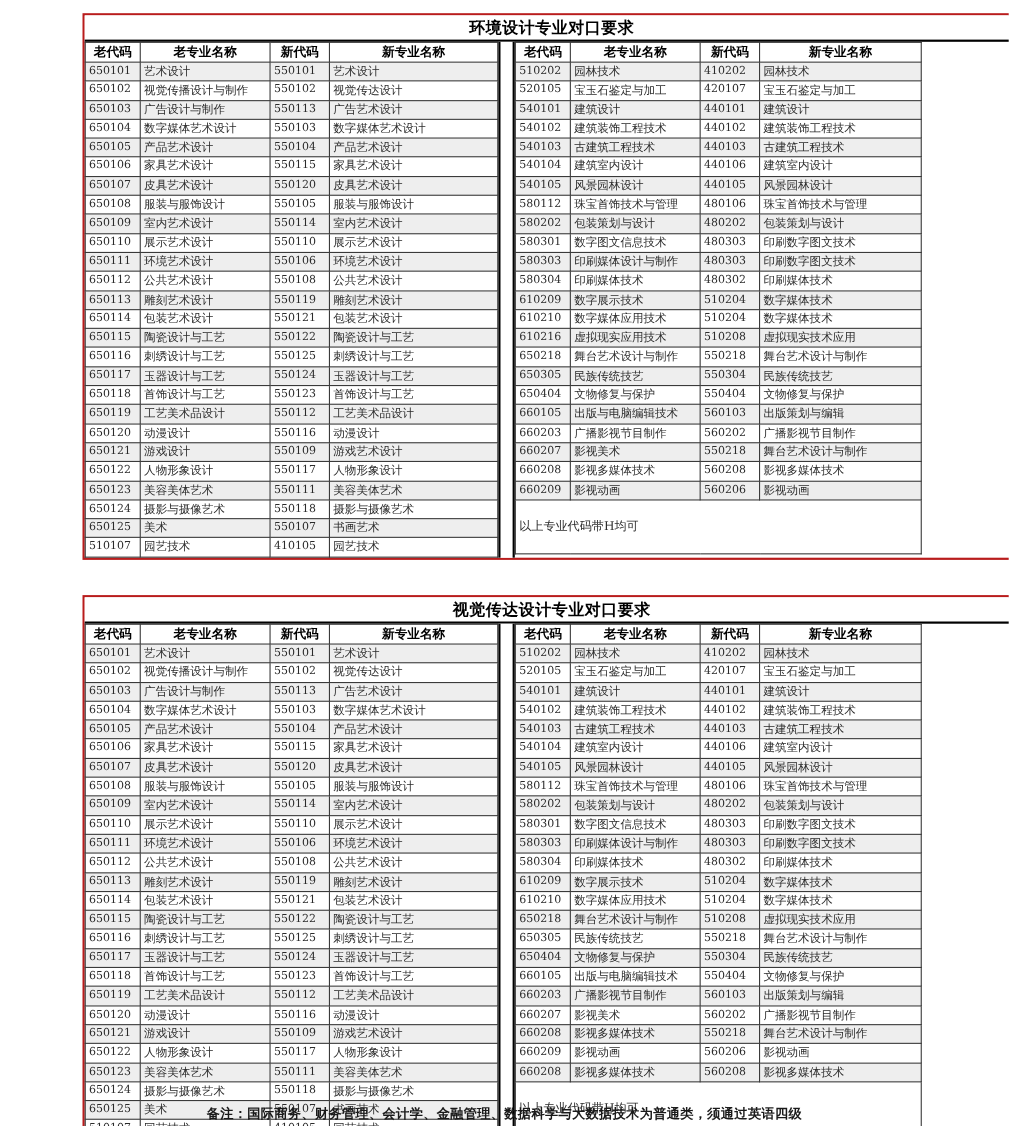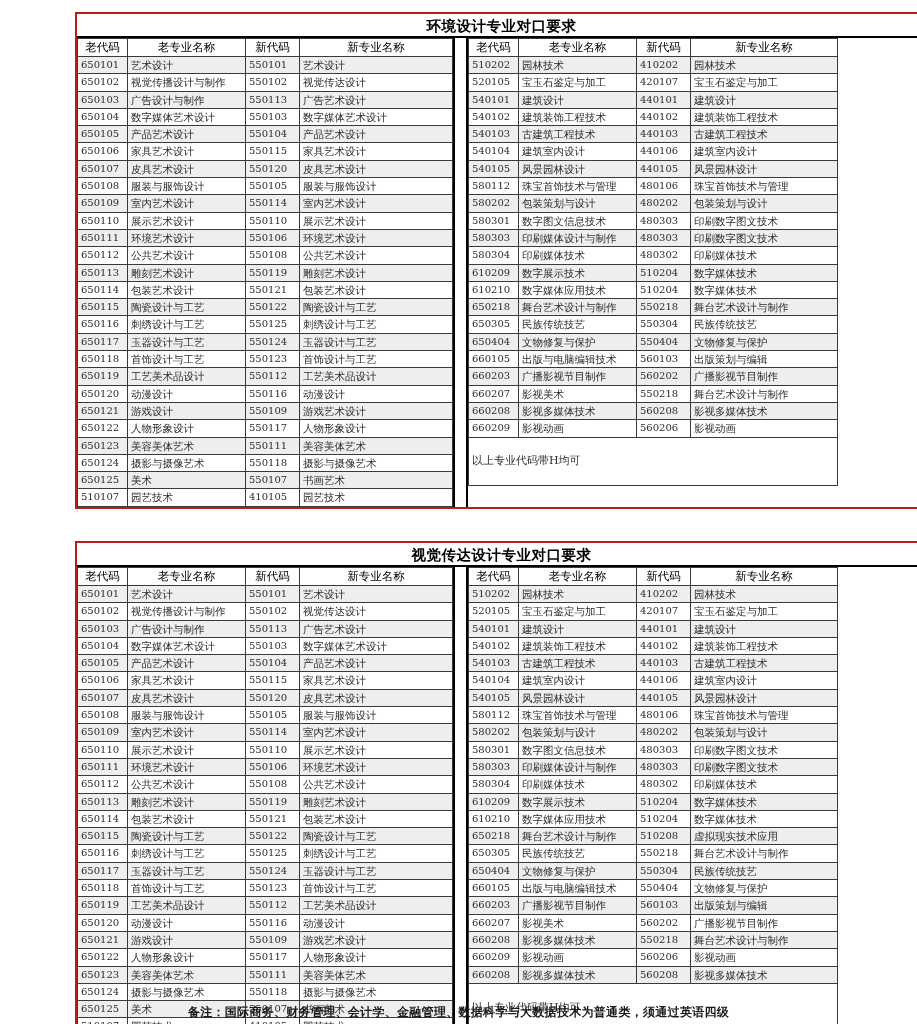--- a/index.html
+++ b/index.html
@@ -76,21 +76,21 @@
     padding: 0 3px;
     height: 16.3px;
     line-height: 16.3px;
     overflow: hidden;
     white-space: nowrap;
     box-sizing: border-box;
     vertical-align: middle;
   }
   table.grid th {
     text-align: center;
-    font-weight: normal;
+    font-weight: bold;
     font-size: 11.5px;
     height: 17px;
     line-height: 17px;
     background: #fff;
     color: #000;
   }
   table.grid td {
     text-align: left;
     color: #2b2b2b;
   }
@@ -391,20 +391,26 @@
                 <td class="code col-c">510204</td>
                 <td class="col-d">数字媒体技术</td>
               </tr>
               <tr>
                 <td class="code col-a">610210</td>
                 <td class="col-b">数字媒体应用技术</td>
                 <td class="code col-c">510204</td>
                 <td class="col-d">数字媒体技术</td>
               </tr>
               <tr>
+                <td class="code col-a">610216</td>
+                <td class="col-b">虚拟现实应用技术</td>
+                <td class="code col-c">510208</td>
+                <td class="col-d">虚拟现实技术应用</td>
+              </tr>
+              <tr>
                 <td class="code col-a">650218</td>
                 <td class="col-b">舞台艺术设计与制作</td>
                 <td class="code col-c">550218</td>
                 <td class="col-d">舞台艺术设计与制作</td>
               </tr>
               <tr>
                 <td class="code col-a">650305</td>
                 <td class="col-b">民族传统技艺</td>
                 <td class="code col-c">550304</td>
                 <td class="col-d">民族传统技艺</td>

